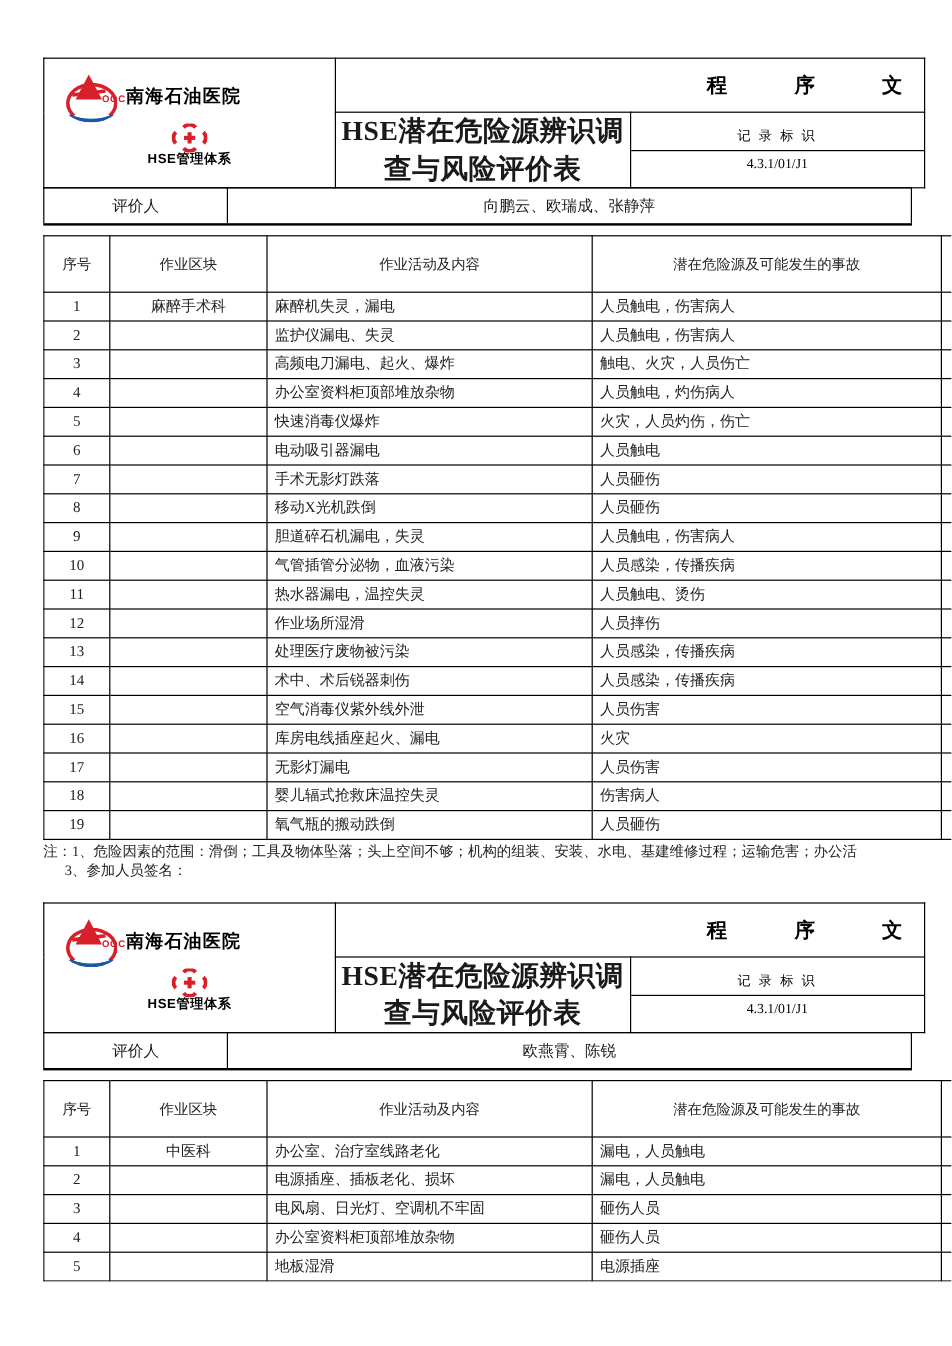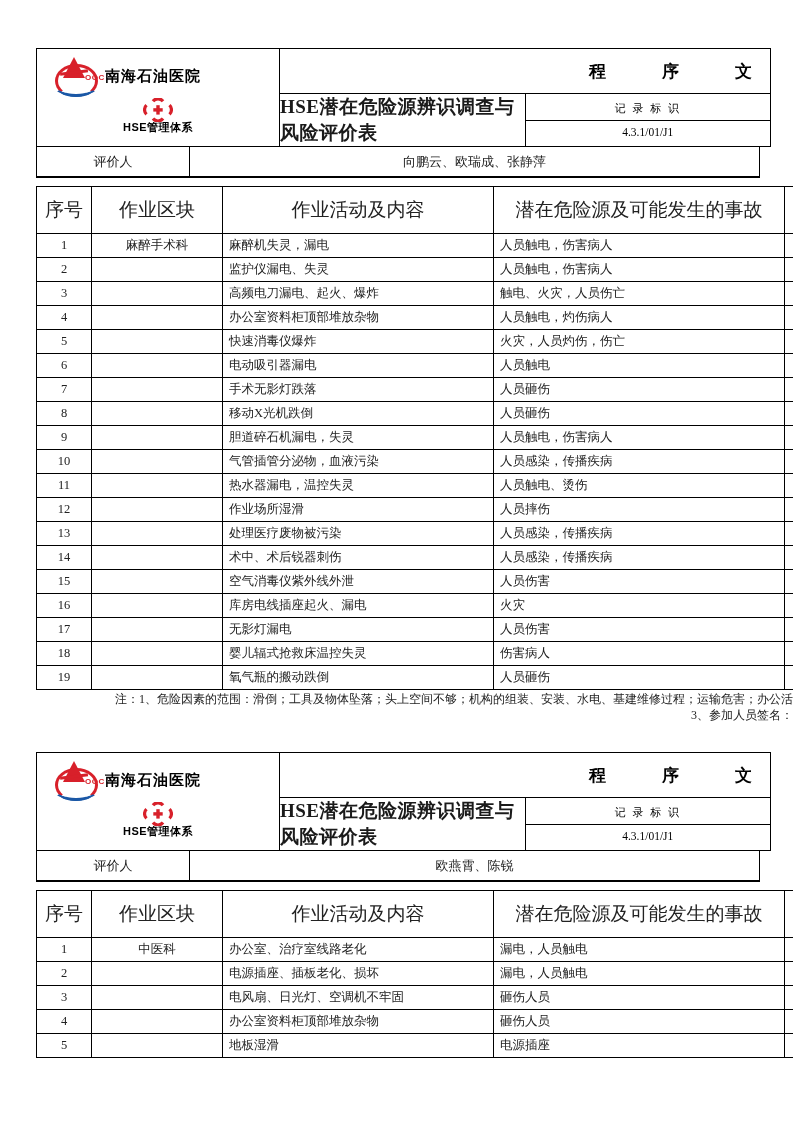--- a/index.html
+++ b/index.html
@@ -133,21 +133,22 @@
     font-weight:bold;
     letter-spacing:0;
     color:#000;
     padding-right:18px;
     display:flex;
     justify-content:flex-end;
     gap:56px;
   }
   .title-cell{
     height:44px;
-    font-size:19px;
+    text-align:center;
+    font-size:23px;
     font-weight:bold;
     font-family:"Liberation Serif","DejaVu Serif",serif;
     letter-spacing:0.5px;
     margin-top:12px;
   }
   .recid-cell{
     width:124px;
     padding:0;
     vertical-align:top;
   }
@@ -202,21 +203,21 @@
     border:1.1px solid #000;
     font-weight:normal;
     font-size:12.5px;
     color:#222;
     padding:0 6px;
     height:23px;
     vertical-align:middle;
   }
   table.data thead th{
     text-align:center;
-    font-size:19px;
+    font-size:12px;
     height:46px;
   }
   .c-no{width:42px;text-align:center;}
   .c-area{width:118px;text-align:center;}
   .c-act{width:258px;text-align:left;}
   .c-haz{width:278px;text-align:left;}
   .c-l{width:34px;text-align:center;}
   .hdr-stack{
     padding:0 !important;
     vertical-align:bottom !important;
@@ -236,21 +237,21 @@
   
   .notes{
     width:757px;
     font-size:12px;
     line-height:15.5px;
     color:#222;
     margin-top:2px;
     white-space:nowrap;
     overflow:hidden;
   }
-  .notes .nline{display:block;text-align:right;}
+  .notes .nline{display:block;}
   .notes .indent{padding-left:18px;}
 </style>
 </head>
 <body>
 
 <div class="page">
 
   <div class="section" id="section-1" style="top:48px;">
 
     <table class="doc-header">

